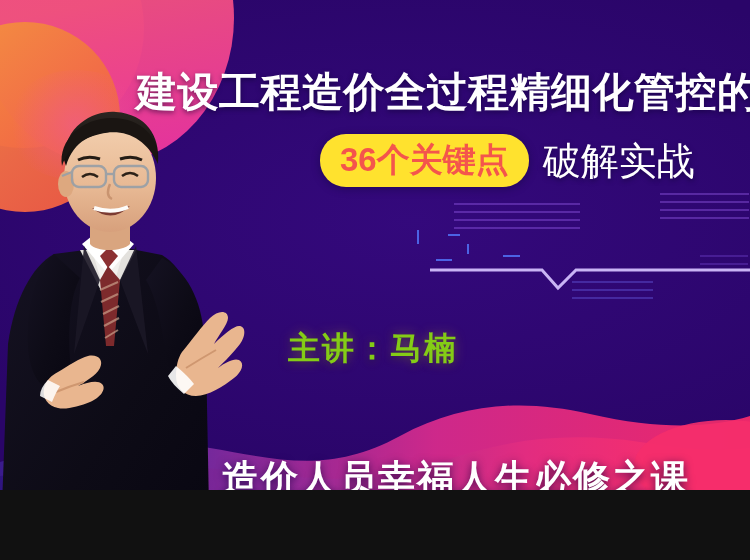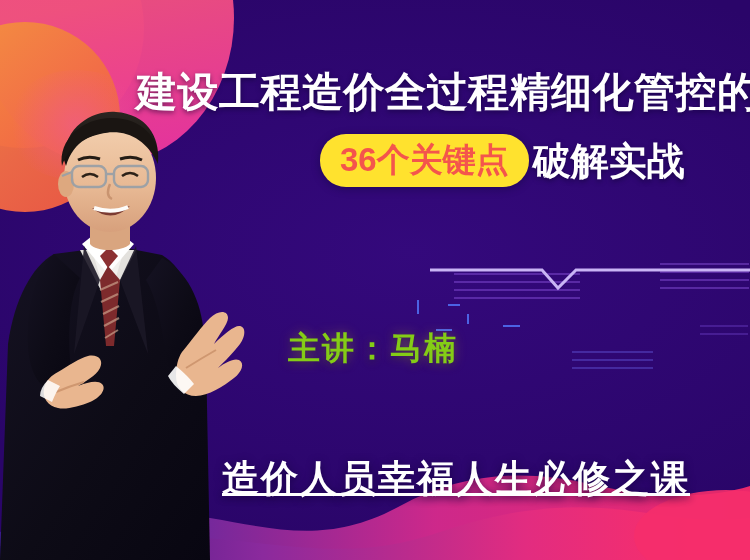--- a/index.html
+++ b/index.html
@@ -1,19 +1,19 @@
 <!DOCTYPE html>
 <html><head>
 <meta charset="utf-8">
 <style>
   html,body{margin:0;padding:0;background:#111;}
   *{box-sizing:border-box;}
   #poster{
     position:relative;
-    width:750px;height:560px;
+    width:750px;height:490px;
     overflow:hidden;
     background:#2a0569;
     font-family:"Liberation Sans","DejaVu Sans",sans-serif;
   }
 
   
   .bg-base{position:absolute;inset:0;background:#2a0569;}
   .bg-vignette{
     position:absolute;inset:0;
     background:radial-gradient(120% 90% at 55% 45%, rgba(60,12,140,.55) 0%, rgba(38,5,95,0) 60%);
@@ -62,35 +62,35 @@
     width:612px;
     font-size:41px;line-height:1.0;
     font-weight:bold;color:#ffffff;
     letter-spacing:.5px;
     text-align:left;
     white-space:nowrap;
     text-shadow:0 2px 5px rgba(10,0,40,.5);
   }
   .badge-row{
     position:absolute;left:320px;top:134px;
-    display:flex;align-items:center;gap:4px;
+    display:flex;align-items:center;gap:14px;
     white-space:nowrap;
   }
   .badge{
     background:#ffe22e;
     color:#f4554c;
     font-size:33px;font-weight:bold;
     line-height:1;
     padding:9px 20px 11px 20px;
     border-radius:26px;
     letter-spacing:0px;
     box-shadow:0 2px 8px rgba(10,0,40,.35);
   }
   .badge-tail{
-    color:#ffffff;font-size:38px;font-weight:bold;line-height:1;
+    color:#ffffff;font-size:38px;font-weight:normal;line-height:1;
     text-shadow:0 2px 5px rgba(10,0,40,.5);
   }
   .subtitle{
     position:absolute;right:14px;top:212px;
     font-size:35px;font-weight:bold;line-height:1;
     color:#f7e2c4;
     letter-spacing:3px;
     white-space:nowrap;
     text-shadow:
       0 0 14px rgba(255,228,190,.45),

